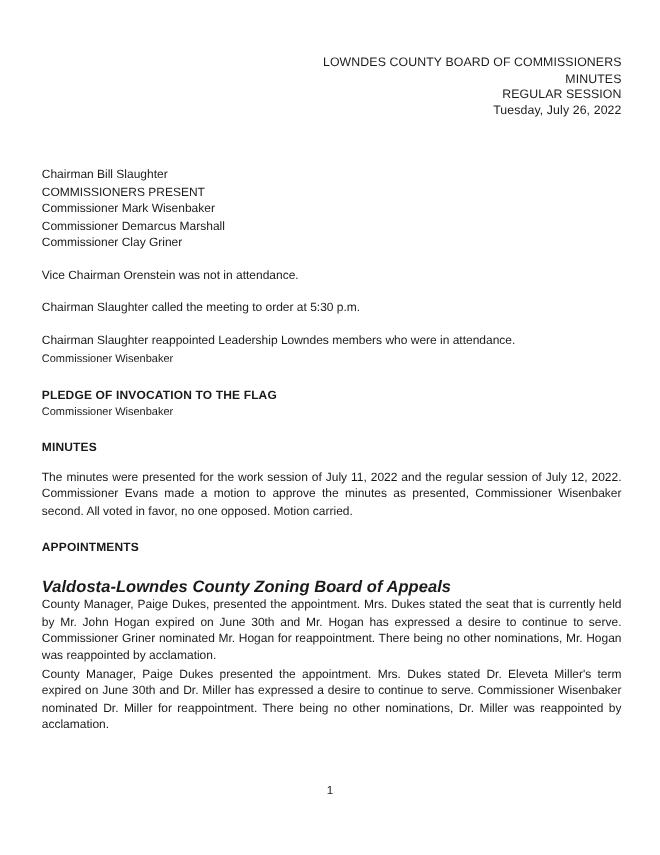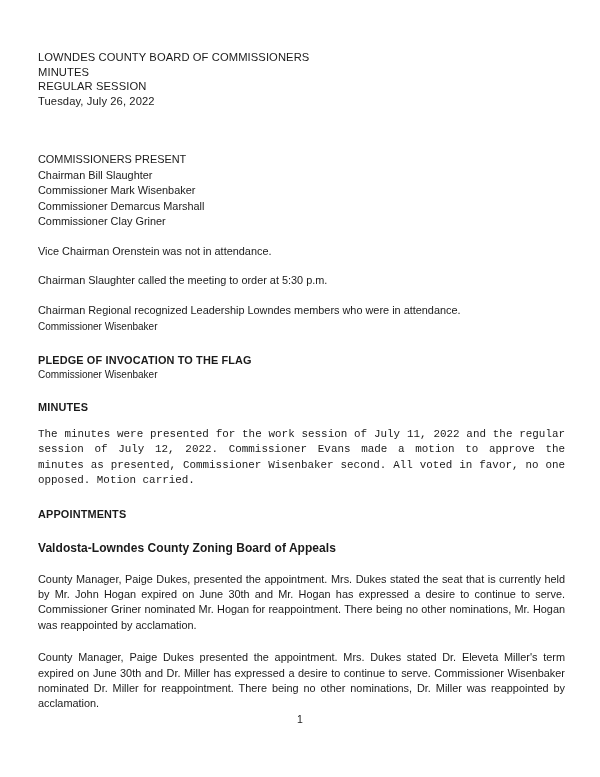--- a/index.html
+++ b/index.html
@@ -20,21 +20,21 @@
     overflow: hidden;
     box-sizing: border-box;
   }
   .content {
     position: absolute;
     left: 38px;
     top: 0;
     width: 527px;
   }
   .doc-header {
-    text-align: left;
+    text-align: right;
     margin-top: 50px;
     line-height: 14.6px;
   }
   .doc-header div {
     font-size: 11.2px;
     letter-spacing: 0.1px;
   }
   .block {
     margin-top: 44px;
   }
@@ -45,45 +45,45 @@
     font-size: 10.9px;
   }
   .para {
     font-size: 10.9px;
     line-height: 15.4px;
     margin-top: 14px;
   }
   .para.justify {
     text-align: justify;
     text-justify: inter-word;
-    font-family: Liberation Mono, monospace;
   }
   .sec-head {
     font-size: 10.9px;
     font-weight: bold;
     margin-top: 19px;
     letter-spacing: 0.15px;
   }
   .sec-sub {
     font-size: 10px;
     line-height: 15.4px;
     margin-top: 1px;
   }
   .appt-head {
-    font-size: 12px;
+    font-size: 15px;
     font-weight: bold;
     margin-top: 21px;
     letter-spacing: 0.05px;
+    font-style: italic;
   }
   .appt-body {
     font-size: 10.9px;
     line-height: 15.4px;
     text-align: justify;
     text-justify: inter-word;
-    margin-top: 17px;
+    margin-top: 1px;
   }
   .page-number {
     position: absolute;
     left: 0;
     right: 0;
     top: 713px;
     text-align: center;
     font-size: 10.5px;
     color: #1a1a1a;
   }
@@ -97,31 +97,31 @@
 
     <div class="doc-header">
       <div>LOWNDES COUNTY BOARD OF COMMISSIONERS</div>
       <div>MINUTES</div>
       <div>REGULAR SESSION</div>
       <div>Tuesday, July 26, 2022</div>
     </div>
 
     <div class="block">
       <div class="roster">
+        <div>Chairman Bill Slaughter</div>
         <div>COMMISSIONERS PRESENT</div>
-        <div>Chairman Bill Slaughter</div>
         <div>Commissioner Mark Wisenbaker</div>
         <div>Commissioner Demarcus Marshall</div>
         <div>Commissioner Clay Griner</div>
       </div>
     </div>
 
     <div class="para">Vice Chairman Orenstein was not in attendance.</div>
     <div class="para">Chairman Slaughter called the meeting to order at 5:30 p.m.</div>
-    <div class="para">Chairman Regional recognized Leadership Lowndes members who were in attendance.</div>
+    <div class="para">Chairman Slaughter reappointed Leadership Lowndes members who were in attendance.</div>
 
     <div class="sec-sub">Commissioner Wisenbaker</div>
 
     <div class="sec-head">PLEDGE OF INVOCATION TO THE FLAG</div>
     <div class="sec-sub">Commissioner Wisenbaker</div>
 
     <div class="sec-head">MINUTES</div>
     <div class="para justify">The minutes were presented for the work session of July 11, 2022 and the regular session of July 12, 2022. Commissioner Evans made a motion to approve the minutes as presented, Commissioner Wisenbaker second. All voted in favor, no one opposed. Motion carried.</div>
 
     <div class="sec-head">APPOINTMENTS</div>

